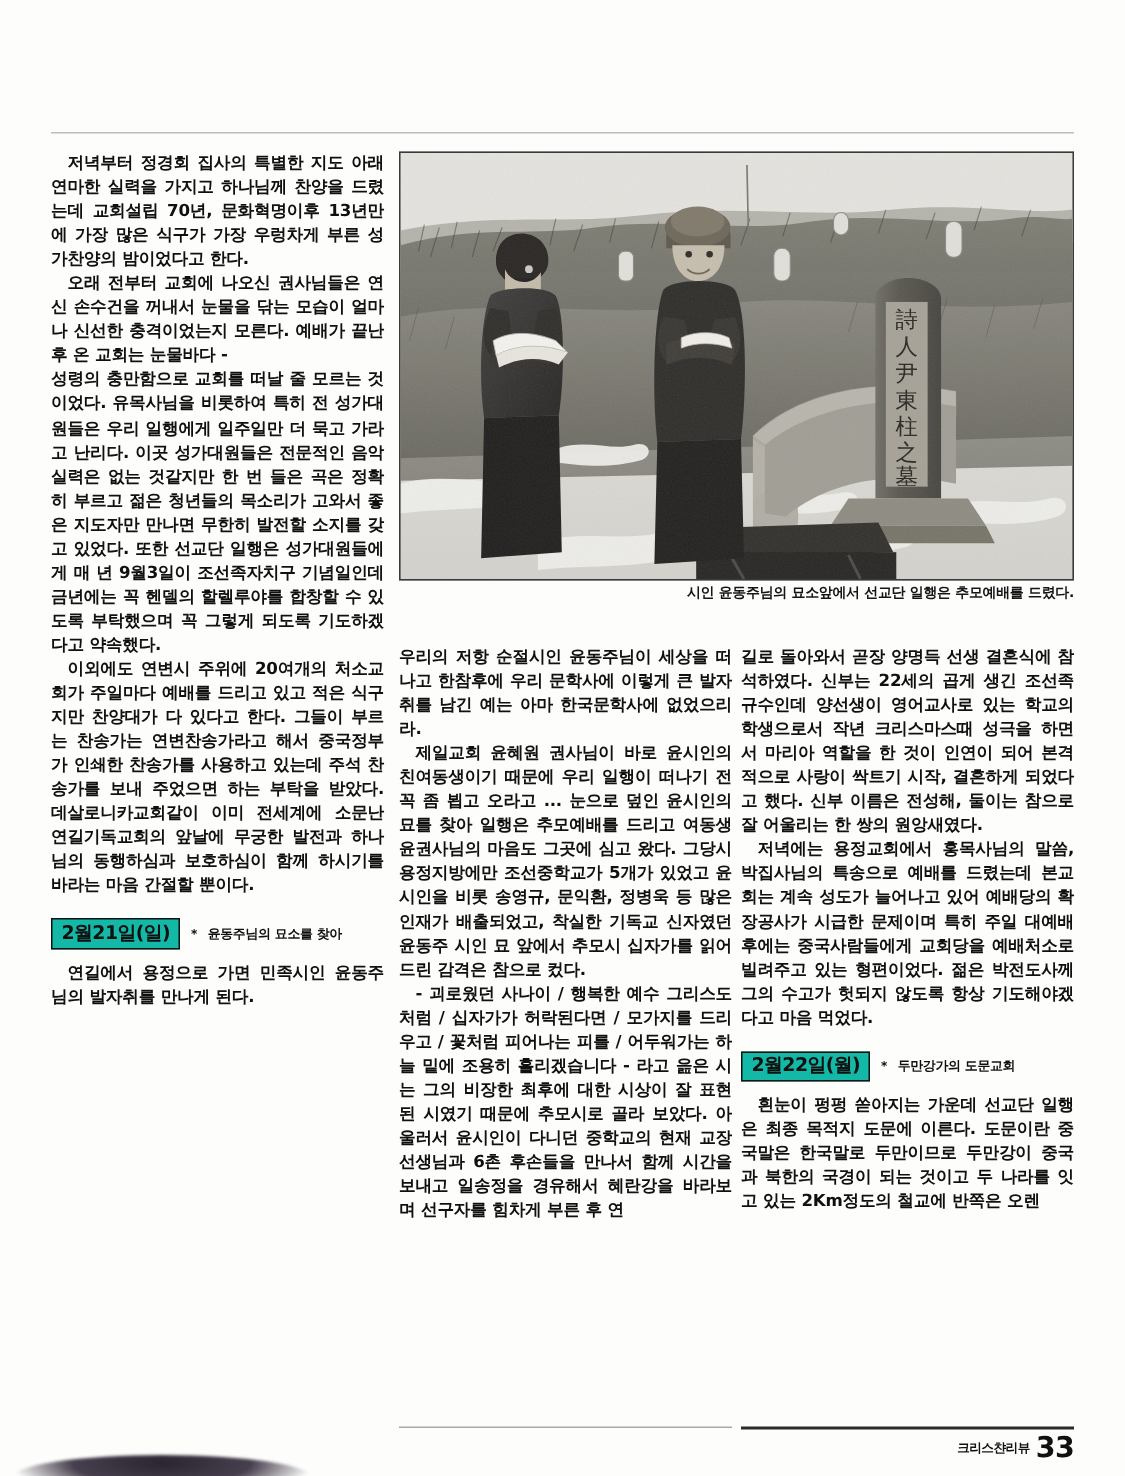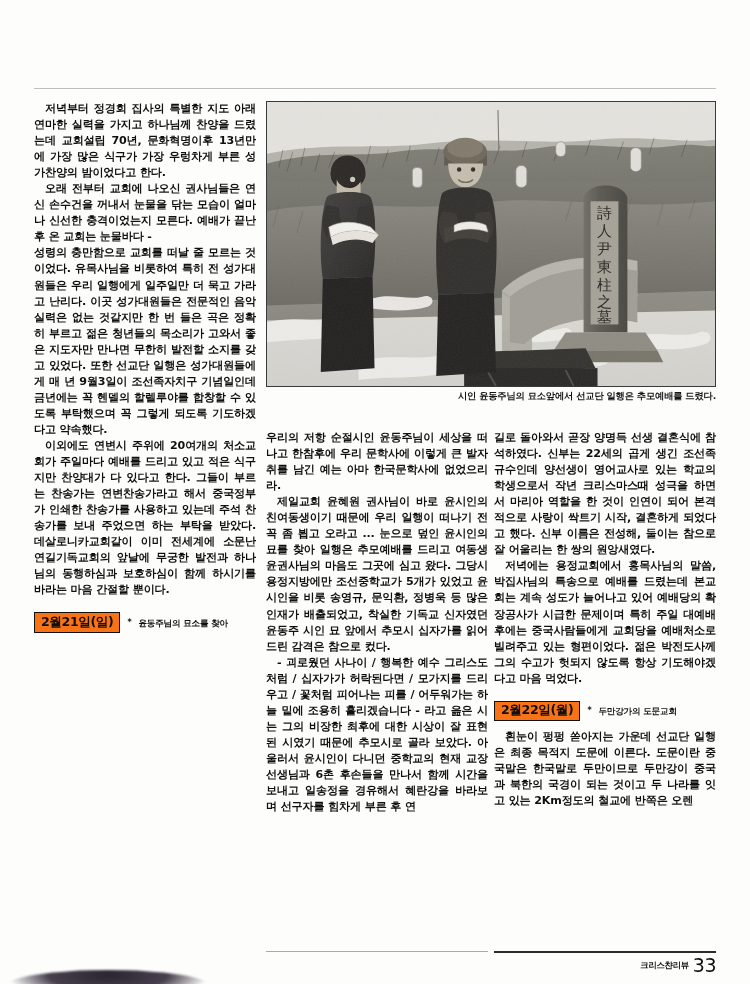--- a/index.html
+++ b/index.html
@@ -87,21 +87,21 @@
     gap: 7px;
   }
   .date-box {
     border: 1.6px solid #111;
     padding: 1.5px 6px 2.5px 6px;
     font-size: 12.6px;
     font-weight: 700;
     letter-spacing: -0.4px;
     line-height: 1.15;
     white-space: nowrap;
-    background: #f97316;
+    background: #14b8a6;
   }
   .date-sub {
     font-size: 8.6px;
     font-weight: 700;
     letter-spacing: -0.2px;
     white-space: nowrap;
   }
   .date-star { font-size: 8px; }
 
   
@@ -132,21 +132,21 @@
   }
   .footer-brand {
     font-size: 8.4px;
     font-weight: 700;
     letter-spacing: -0.3px;
     padding-bottom: 2px;
     font-family: Liberation Mono, monospace;
   }
   .footer-page {
     font-size: 19px;
-    font-weight: 400;
+    font-weight: 700;
     line-height: .85;
     letter-spacing: -0.5px;
   }
 
   .bottom-smudge {
     position: absolute;
     left: 8px;
     top: 970px;
     width: 200px;
     height: 30px;
@@ -306,20 +306,21 @@
     <p class="ind">오래 전부터 교회에 나오신 권사님들은 연신 손수건을 꺼내서 눈물을 닦는 모습이 얼마나 신선한 충격이었는지 모른다. 예배가 끝난 후 온 교회는 눈물바다 -</p>
     <p>성령의 충만함으로 교회를 떠날 줄 모르는 것이었다. 유목사님을 비롯하여 특히 전 성가대원들은 우리 일행에게 일주일만 더 묵고 가라고 난리다. 이곳 성가대원들은 전문적인 음악실력은 없는 것같지만 한 번 들은 곡은 정확히 부르고 젊은 청년들의 목소리가 고와서 좋은 지도자만 만나면 무한히 발전할 소지를 갖고 있었다. 또한 선교단 일행은 성가대원들에게 매 년 9월3일이 조선족자치구 기념일인데 금년에는 꼭 헨델의 할렐루야를 합창할 수 있도록 부탁했으며 꼭 그렇게 되도록 기도하겠다고 약속했다.</p>
     <p class="ind">이외에도 연변시 주위에 20여개의 처소교회가 주일마다 예배를 드리고 있고 적은 식구지만 찬양대가 다 있다고 한다.  그들이 부르는 찬송가는 연변찬송가라고 해서 중국정부가 인쇄한 찬송가를 사용하고 있는데 주석 찬송가를 보내 주었으면 하는 부탁을 받았다. 데살로니카교회같이 이미 전세계에 소문난 연길기독교회의 앞날에 무궁한 발전과 하나님의 동행하심과 보호하심이 함께 하시기를 바라는 마음 간절할 뿐이다.</p>
 
     <div class="date-head">
       <span class="date-box">2월21일(일)</span>
       <span class="date-star">*</span>
       <span class="date-sub">윤동주님의 묘소를 찾아</span>
     </div>
 
+    <p class="ind">연길에서 용정으로 가면 민족시인 윤동주님의 발자취를 만나게 된다.</p>
   </div>
 
   <div class="col" id="col-mid">
     <p>우리의 저항 순절시인 윤동주님이 세상을 떠나고 한참후에 우리 문학사에 이렇게 큰 발자취를 남긴 예는 아마 한국문학사에 없었으리라.</p>
     <p class="ind">제일교회 윤혜원 권사님이 바로 윤시인의 친여동생이기 때문에 우리 일행이 떠나기 전 꼭 좀 뵙고 오라고 ... 눈으로 덮인 윤시인의 묘를 찾아 일행은 추모예배를 드리고 여동생 윤권사님의 마음도 그곳에 심고 왔다. 그당시 용정지방에만 조선중학교가 5개가 있었고 윤시인을 비롯 송영규, 문익환, 정병욱 등 많은 인재가 배출되었고, 착실한 기독교 신자였던 윤동주 시인 묘 앞에서 추모시 십자가를 읽어드린 감격은 참으로 컸다.</p>
     <p class="ind">- 괴로웠던 사나이 / 행복한 예수 그리스도처럼 / 십자가가 허락된다면 / 모가지를 드리우고 / 꽃처럼 피어나는 피를 / 어두워가는 하늘 밑에 조용히 흘리겠습니다 - 라고 읊은 시는 그의 비장한 최후에 대한 시상이 잘 표현된 시였기 때문에 추모시로 골라 보았다. 아울러서 윤시인이 다니던 중학교의 현재 교장선생님과 6촌 후손들을 만나서 함께 시간을 보내고 일송정을 경유해서 혜란강을 바라보며 선구자를 힘차게 부른 후 연</p>
   </div>
 
   <div class="col" id="col-right">
     <p>길로 돌아와서 곧장 양명득 선생 결혼식에 참석하였다. 신부는 22세의 곱게 생긴 조선족 규수인데 양선생이 영어교사로 있는 학교의 학생으로서 작년 크리스마스때 성극을 하면서 마리아 역할을 한 것이 인연이 되어 본격적으로 사랑이 싹트기 시작, 결혼하게 되었다고 했다. 신부 이름은 전성해, 둘이는 참으로 잘 어울리는 한 쌍의 원앙새였다.</p>

